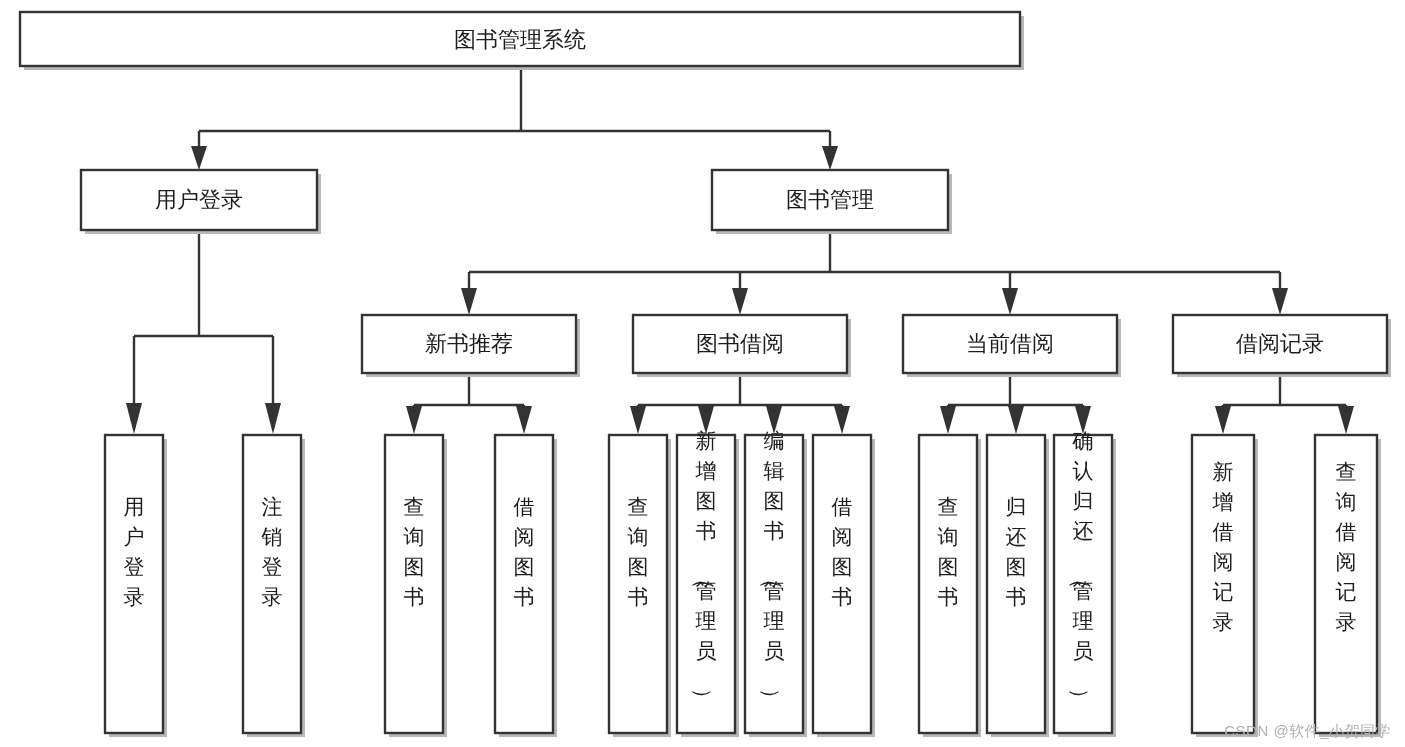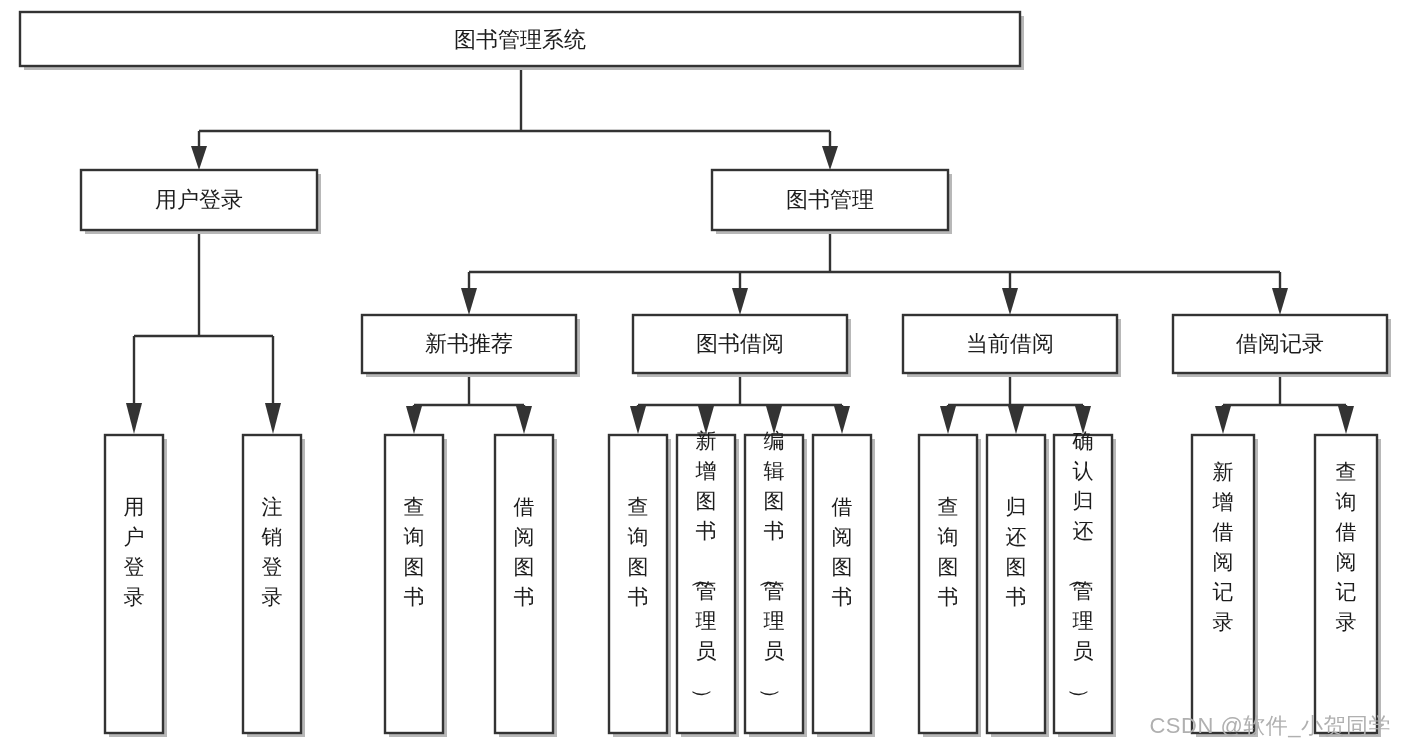--- a/index.html
+++ b/index.html
@@ -56,21 +56,21 @@
     font-family: "Liberation Sans", "DejaVu Sans", sans-serif;
     fill: #1c1c1c;
     font-size: 21px;
     text-anchor: middle;
   }
   .watermark {
     position: absolute;
     right: 14px;
     bottom: 6px;
     font-family: "Liberation Sans", "DejaVu Sans", sans-serif;
-    font-size: 22px;
+    font-size: 15px;
     color: #b0b0b0;
     white-space: nowrap;
     letter-spacing: 0.5px;
     margin-left: 9px;
   }
 </style>
 </head>
 <body>
 
 <div id="diagram-root">

